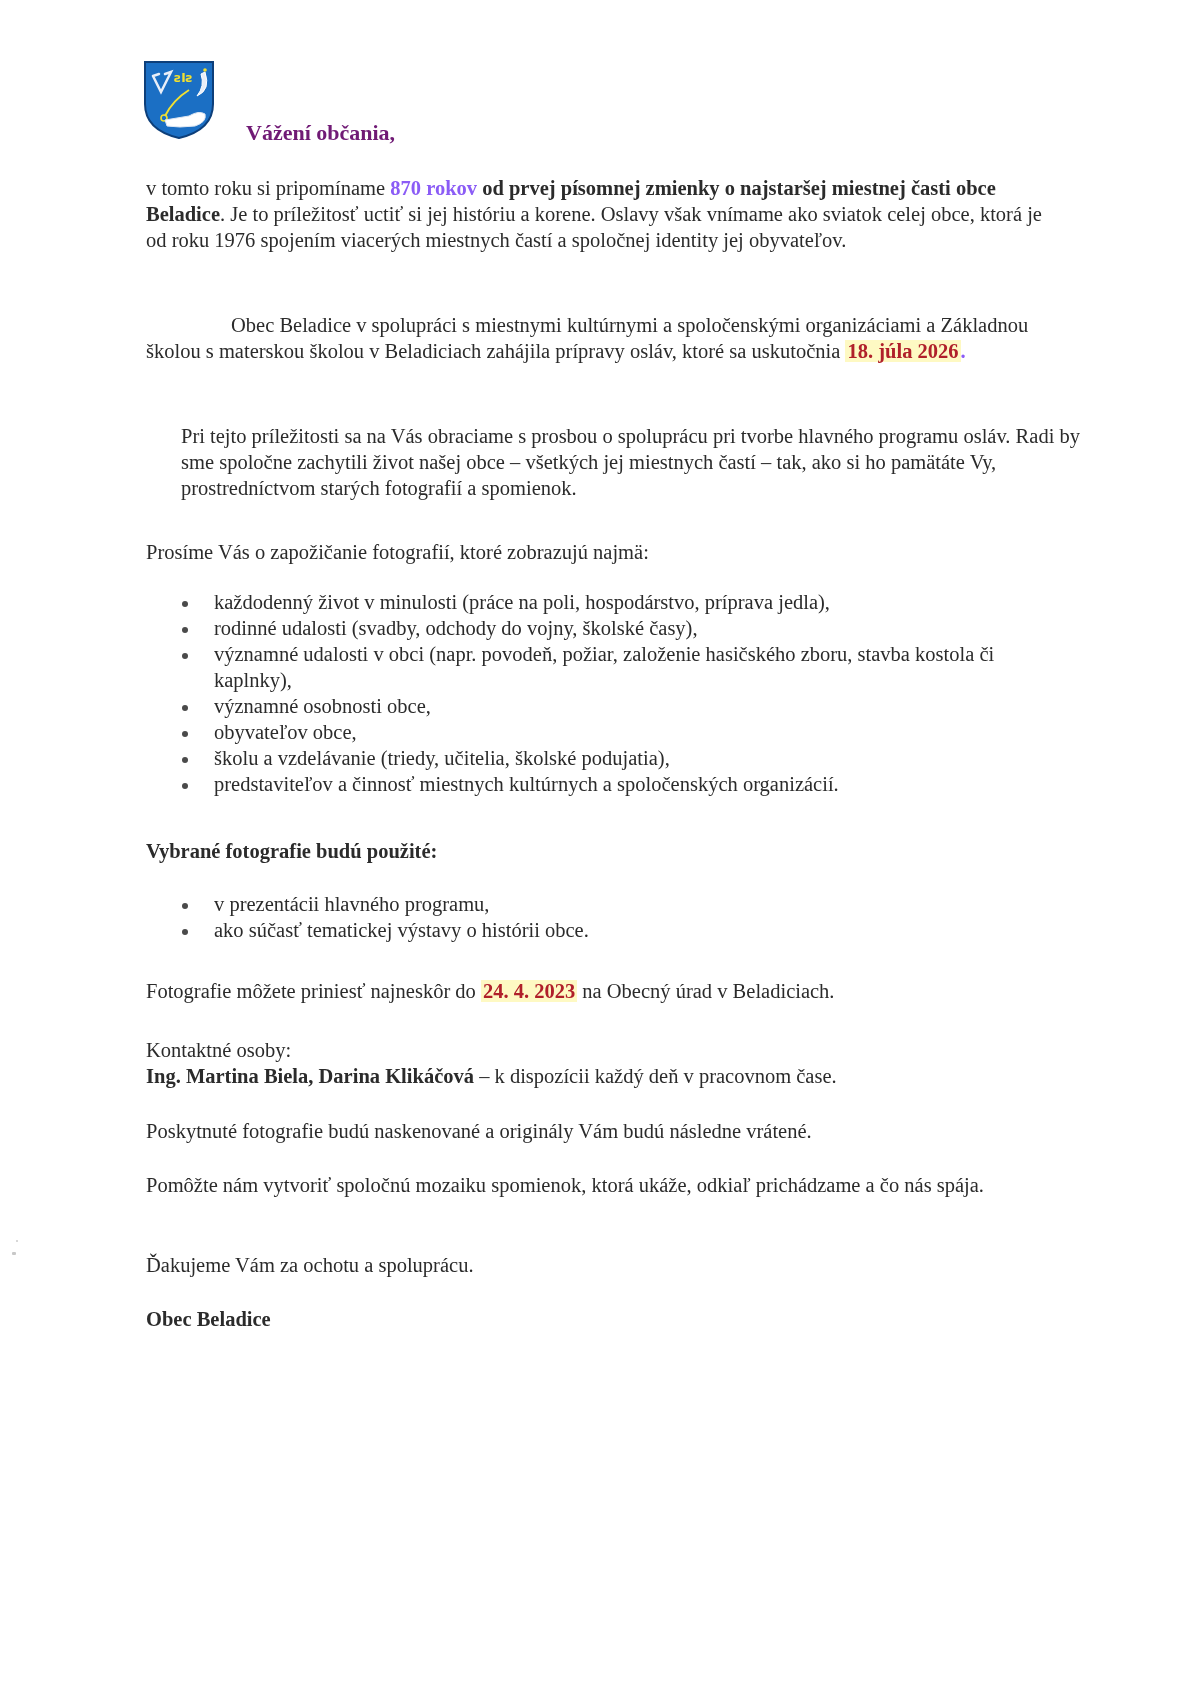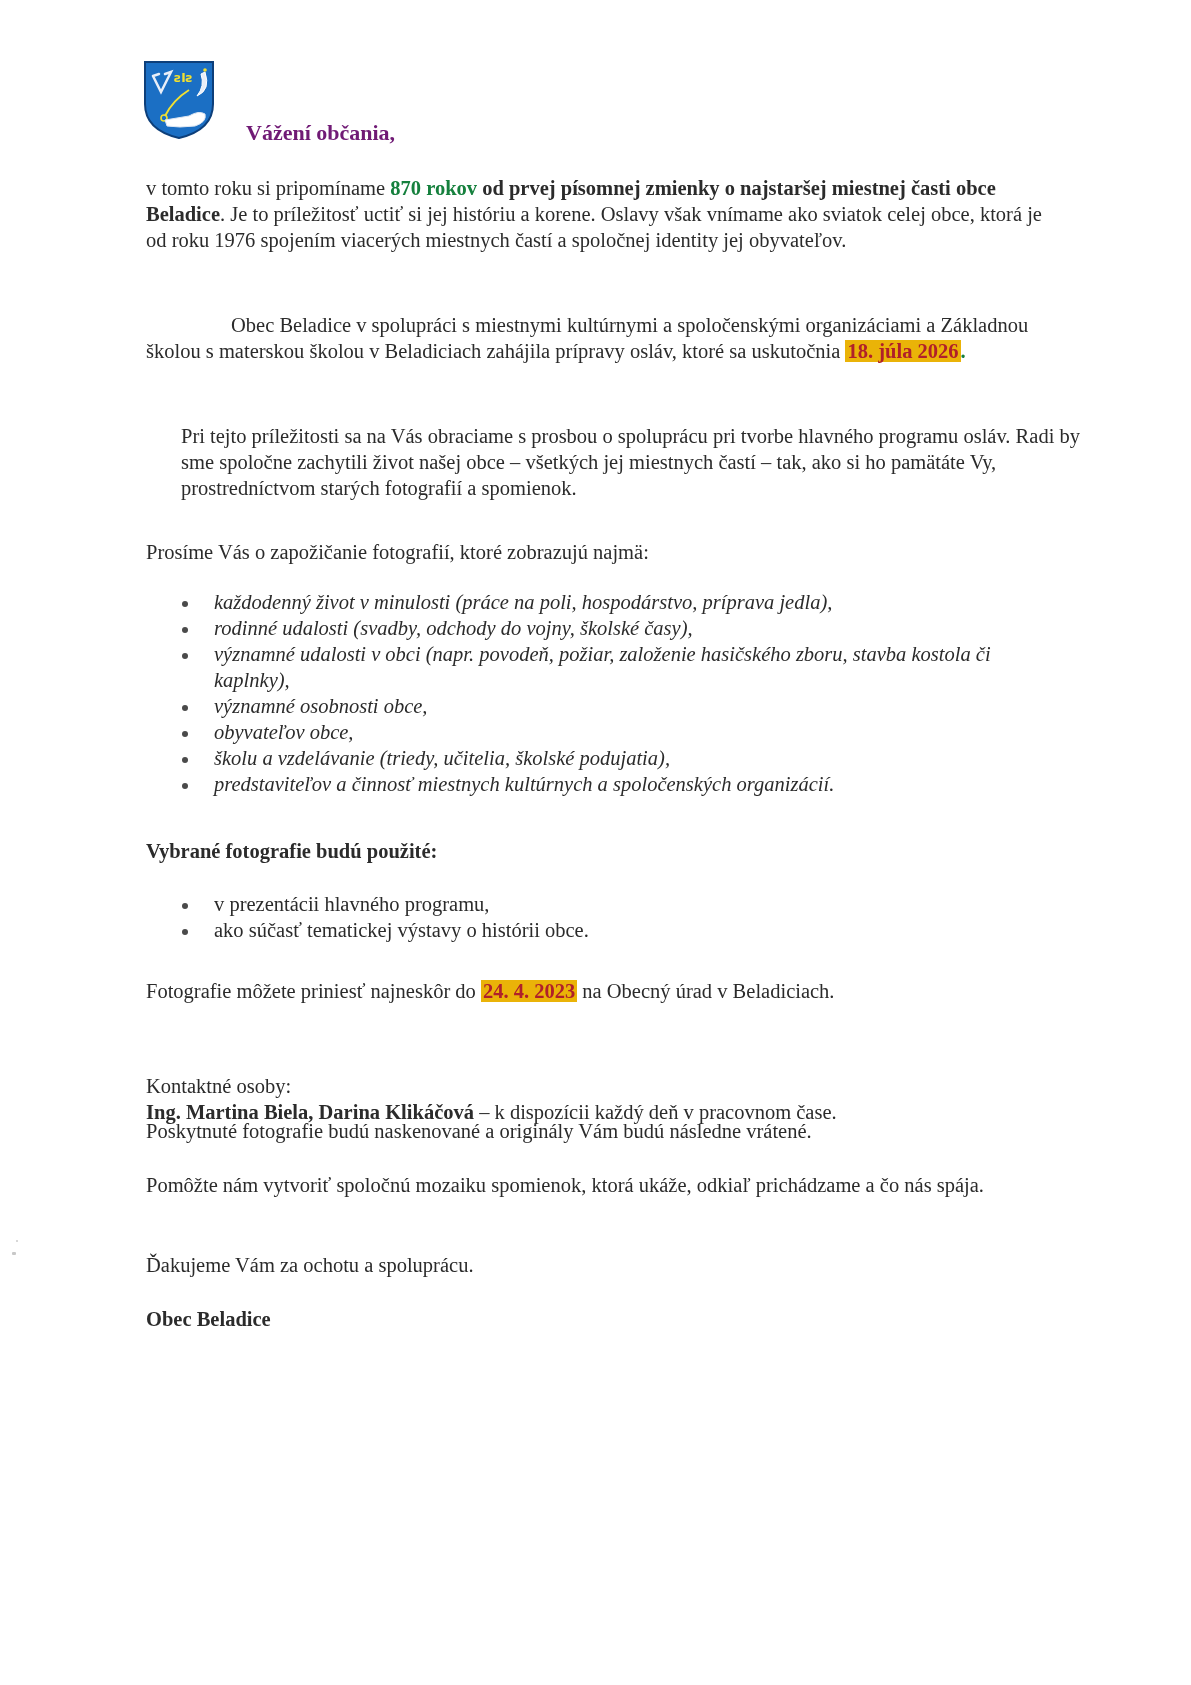--- a/index.html
+++ b/index.html
@@ -41,34 +41,34 @@
       left: 146px;
       width: 900px;
       font-size: 20.5px;
       line-height: 26px;
     }
     .p1 { top: 163px; }
     .p2 { top: 300px; }
     .p2 .indent { display: inline-block; width: 85px; }
     .p3 { top: 411px; margin-left: 35px; }
     .h1 { top: 527px; font-weight: normal; }
-    .list1 { top: 577px; font-style: italic; }
+    .list1 { top: 577px; }
     .h2 { top: 826px; font-weight: bold; }
     .list2 { top: 879px; }
     .p4 { top: 966px; }
-    .p5 { top: 1025px; margin-top: 36px; }
+    .p5 { top: 1025px; }
     .p6 { top: 1106px; }
     .p7 { top: 1160px; }
     .p8 { top: 1240px; }
     .sign { top: 1294px; font-weight: bold; }
 
     .bold { font-weight: bold; }
-    .red { color: #15803d; font-weight: bold; }
+    .red { color: #8b5cf6; font-weight: bold; }
     .hl {
-      background: #eab308;
+      background: #fef9c3;
       color: #b0202a;
       font-weight: bold;
       padding: 0 2px;
     }
     ul.bullets {
       list-style: none;
       margin: 0;
       padding: 0;
     }
     ul.bullets li {

